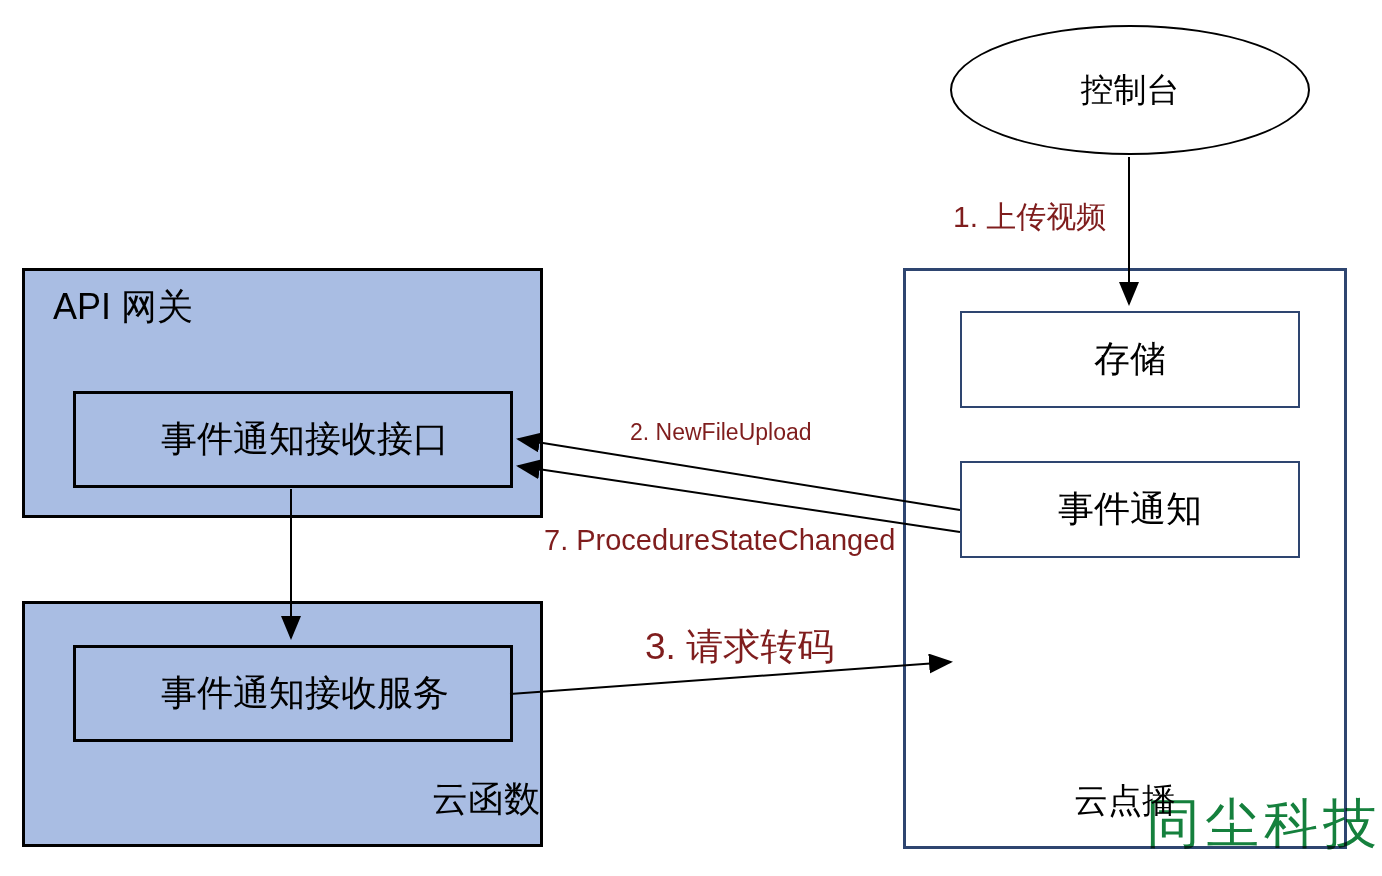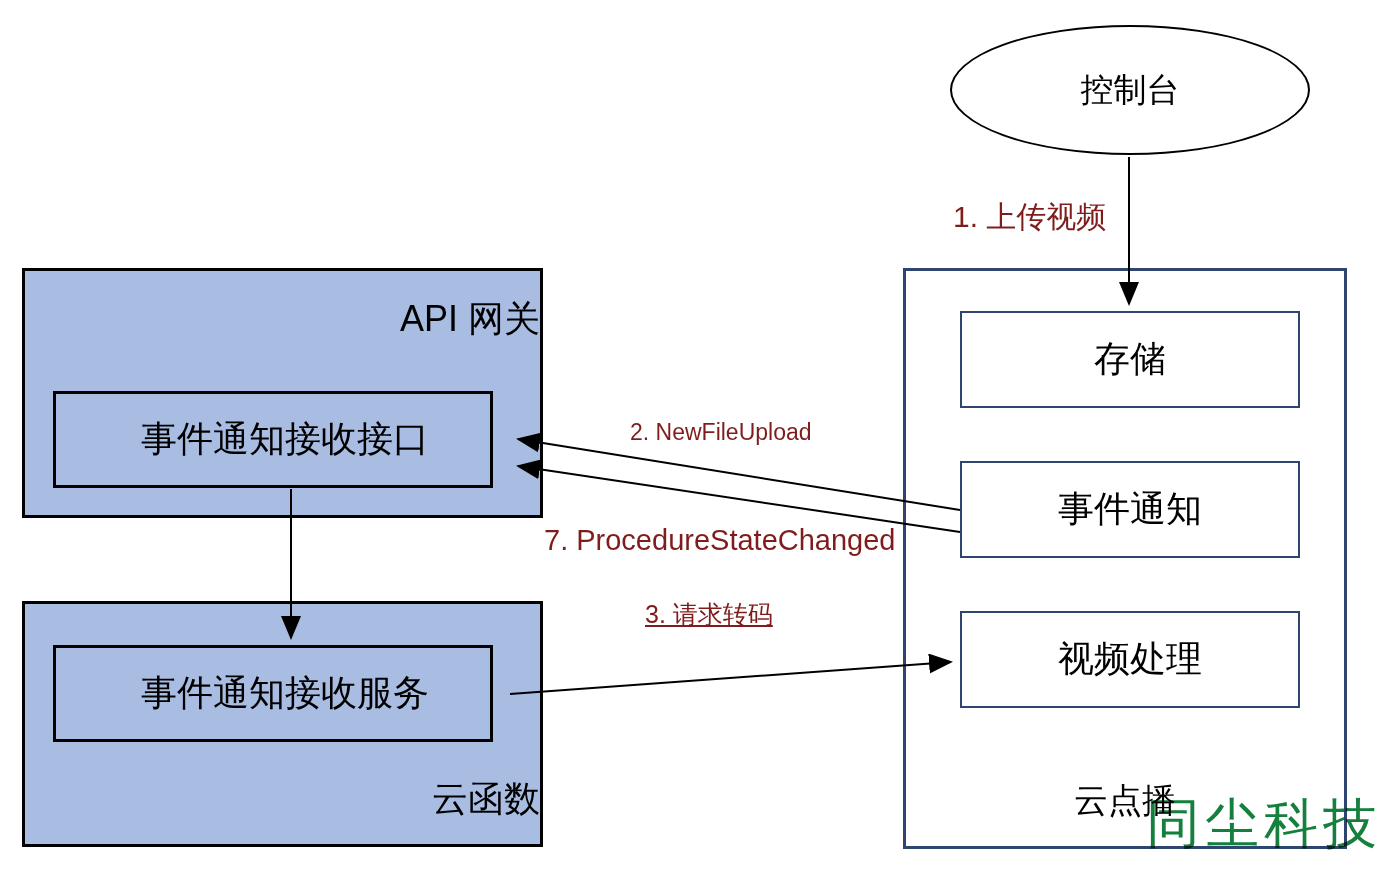--- a/index.html
+++ b/index.html
@@ -37,44 +37,44 @@
   .vod-inner.event{top:190px;}
   .vod-inner.video{top:340px;}
   
   .panel{
     position:absolute;box-sizing:border-box;
     border:3px solid #000;background:#a9bde3;z-index:1;
   }
   .panel.gateway{left:22px;top:268px;width:521px;height:250px;}
   .panel.func{left:22px;top:601px;width:521px;height:246px;}
   .panel-title-top{
-    position:absolute;left:0;right:0;top:24px;
-    text-align:right;font-size:36px;
+    position:absolute;left:0;right:0;top:12px;
+    text-align:left;font-size:36px;padding-left:28px;
   }
   .panel-title-bottom{
     position:absolute;left:0;right:0;bottom:20px;
     text-align:right;font-size:36px;
   }
   .panel-inner{
-    position:absolute;left:28px;width:440px;height:97px;
+    position:absolute;left:48px;width:440px;height:97px;
     border:3px solid #000;box-sizing:border-box;
     display:flex;align-items:center;justify-content:center;
     font-size:36px;
     padding-left:24px;
   }
   .panel.gateway .panel-inner{top:120px;}
   .panel.func .panel-inner{top:41px;text-align:center;}
   
   #wires{position:absolute;left:0;top:0;z-index:5;pointer-events:none;}
   
   .edge-label{position:absolute;z-index:6;white-space:nowrap;color:#7f1d1d;}
   .lbl-upload{left:953px;top:197px;font-size:30px;}
   .lbl-newfile{left:630px;top:419px;font-size:23px;}
   .lbl-procedure{left:544px;top:524px;font-size:29px;}
-  .lbl-transcode{left:645px;top:598px;font-size:25px;text-decoration:underline;}
+  .lbl-transcode{left:645px;top:622px;font-size:37px;}
   
   .watermark{
     position:absolute;left:1146px;top:788px;z-index:10;
     font-family:"Liberation Serif", serif;
     font-size:54px;letter-spacing:5px;color:#15803d;
     mix-blend-mode:multiply;white-space:nowrap;
   }
 </style>
 </head>
 <body>
@@ -84,23 +84,20 @@
   <div class="node ellipse">
     <span>控制台</span>
   </div>
 
   <div class="node vod">
     <div class="vod-inner storage">
       <span>存储</span>
     </div>
     <div class="vod-inner event">
       <span>事件通知</span>
-    </div>
-    <div class="vod-inner video">
-      <span>视频处理</span>
     </div>
     <div class="vod-label">云点播</div>
   </div>
 
   <div class="panel gateway">
     <div class="panel-title-top">API 网关</div>
     <div class="panel-inner">
       <span>事件通知接收接口</span>
     </div>
   </div>

